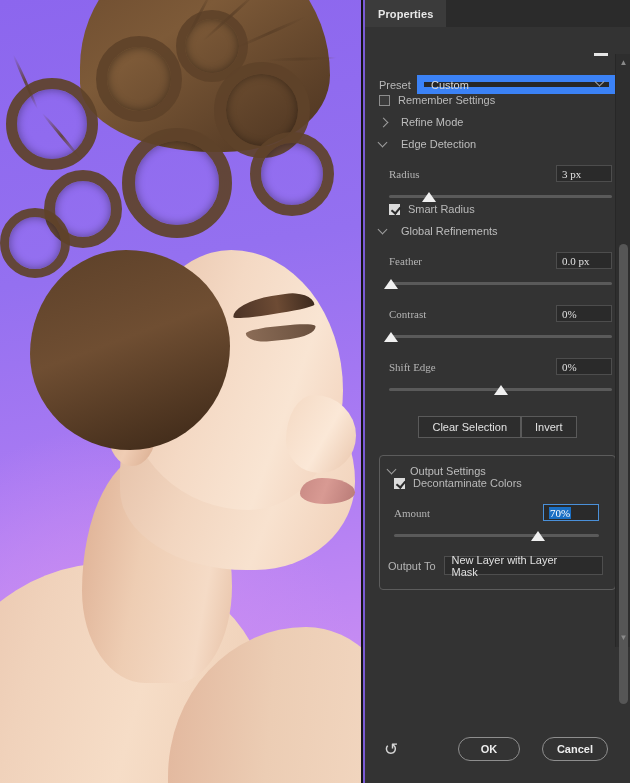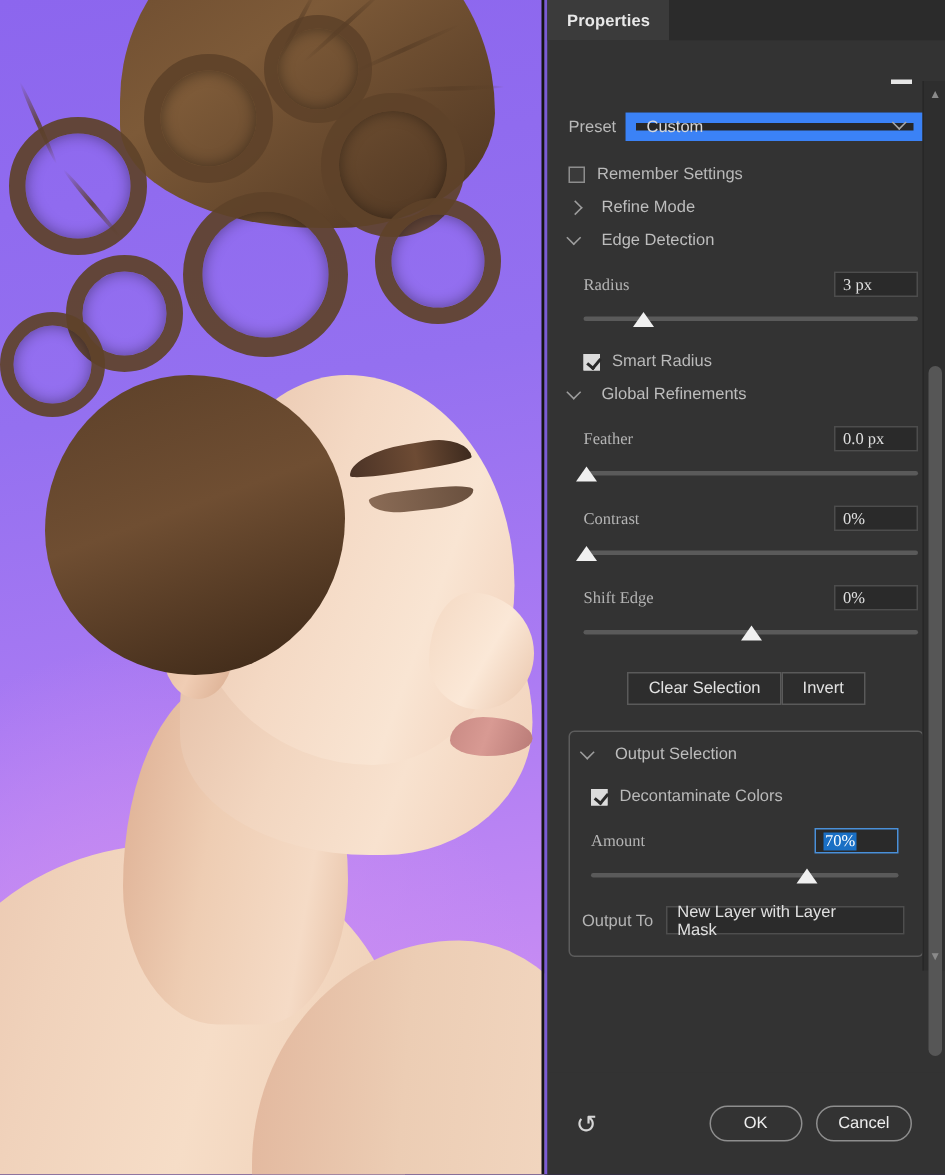--- a/index.html
+++ b/index.html
@@ -241,21 +241,21 @@
   .select .caret {
     position: absolute; right: 6px; top: 50%;
     width: 7px; height: 7px;
     margin-top: -4px;
     border-right: 1.4px solid #a8a8a8;
     border-bottom: 1.4px solid #a8a8a8;
     transform: rotate(45deg) translate(-2px,-2px);
   }
 
   
-  .cb-row { margin-top: 16px; }
+  .cb-row { }
   .cbox {
     width: 11px; height: 11px;
     border: 1px solid #8d8d8d;
     background: #3a3a3a;
     margin-right: 8px;
     position: relative;
     flex: none;
   }
   .cbox.checked { background: #dcdcdc; border-color: #dcdcdc; }
   .cbox.checked::after {
@@ -388,22 +388,23 @@
     position: relative;
   }
   .reset-icon {
     width: 20px; height: 20px;
     color: #d6d6d6;
     font-size: 17px;
     display: flex; align-items: center; justify-content: center;
   }
   .footer-btns {
     margin-left: auto;
-    display: flex; gap: 9px;
+    display: flex; gap: 22px;
     padding-right: 6px;
+    font-weight: bold;
   }
   .pill {
     height: 24px;
     min-width: 62px;
     border-radius: 12px;
     border: 1px solid #8e8e8e;
     background: #333333;
     color: #ededed;
     font-size: 11px;
     display: flex; align-items: center; justify-content: center;
@@ -536,21 +537,21 @@
       </div>
 
       <div class="btn-row">
         <div class="btn">Clear Selection</div>
         <div class="btn">Invert</div>
       </div>
 
       <div class="groupbox">
         <div class="section" style="margin-top:0;">
           <span class="twisty tw-open"></span>
-          <span class="section-title">Output Selection</span>
+          <span class="section-title">Output Settings</span>
         </div>
 
         <div class="row cb-row" style="margin-left:6px;">
           <div class="cbox checked"></div>
           <div class="lbl">Decontaminate Colors</div>
         </div>
 
         <div class="sgroup" style="padding-left:6px;">
           <div class="srow">
             <span class="sname">Amount</span>

